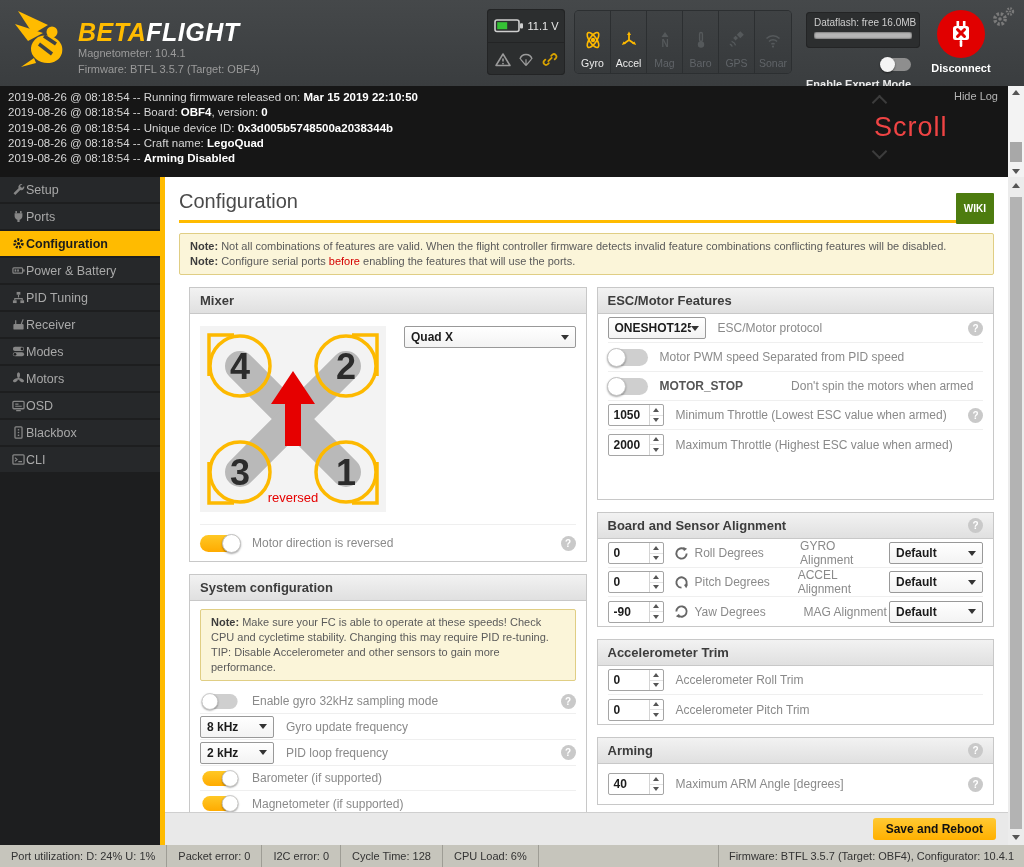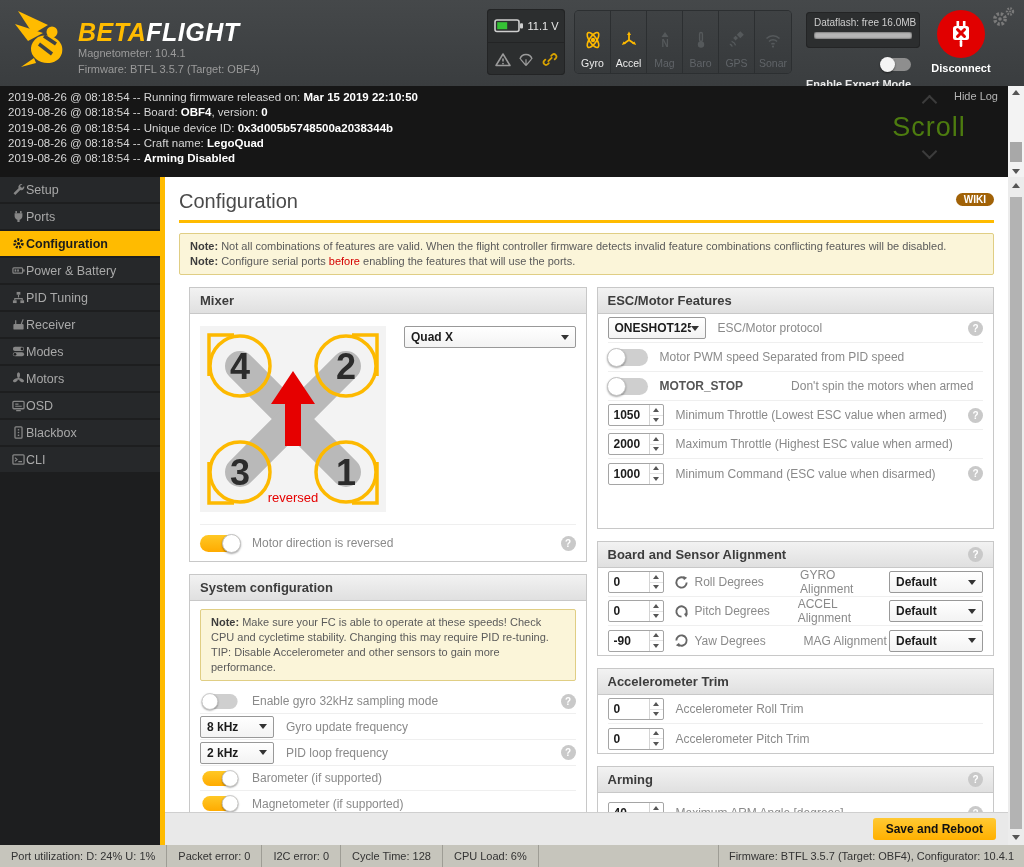--- a/index.html
+++ b/index.html
@@ -49,21 +49,21 @@
                  display:flex; align-items:center; justify-content:center; }
   .disc-lbl { margin-top:4px; font-size:11px; font-weight:700; color:#fff; }
   .corner-gears { position:absolute; right:8px; top:6px; color:#7a7a7a; }
 
   
   .log { position:absolute; left:0; top:86px; width:1024px; height:91px; background:#161616; }
   .log-lines { padding:4px 8px; }
   .log-line { font-size:11.5px; color:#d6d6d6; line-height:15.3px; white-space:nowrap; }
   .log-line b { color:#fff; }
   .hide-log { position:absolute; top:4px; right:26px; font-size:11px; color:#b5b5b5; cursor:pointer; }
-  .scroll-mark { position:absolute; right:40px; top:8px; width:110px; text-align:center; color:#4d7c0f; }
+  .scroll-mark { position:absolute; right:40px; top:8px; width:110px; text-align:left; color:#ef4444; }
   .scroll-word { font-size:27px; letter-spacing:1px; }
   .chev { display:inline-block; width:11px; height:11px; border-left:2px solid #3c3c3c; border-top:2px solid #3c3c3c; }
   .chev.up { transform:rotate(45deg); } .chev.dn { transform:rotate(225deg); }
   .log-sb { position:absolute; right:0; top:0; width:16px; height:91px; background:#f3f3f3; }
   .sb-arrow { position:absolute; left:0; width:16px; height:12px; display:flex; align-items:center; justify-content:center; cursor:pointer; }
   .tri-up { width:0;height:0;border-left:4px solid transparent;border-right:4px solid transparent;border-bottom:5px solid #555; }
   .tri-dn { width:0;height:0;border-left:4px solid transparent;border-right:4px solid transparent;border-top:5px solid #555; }
   .log-thumb { position:absolute; left:2px; right:2px; top:56px; height:20px; background:#a8a8a8; }
 
   
@@ -74,22 +74,22 @@
   .side-item .side-icon { width:14px; display:flex; color:#868686; }
   .side-item.active { background:#ffbb00; color:#1c1c1c; font-weight:700; }
   .side-item.active .side-icon { color:#1c1c1c; }
   .accent-strip { width:5px; background:#ffbb00; }
 
   .content { flex:1; position:relative; background:#fff; overflow:hidden; }
   .content-inner { padding:13px 14px 0 14px; height:100%; overflow:hidden; }
 
   .page-head { position:relative; border-bottom:3px solid #ffbb00; padding-bottom:7px; }
   .page-title { font-size:20px; font-weight:400; color:#4a4a4a; }
-  .wiki-btn { position:absolute; right:0; top:3px; background:#a16207; color:#fff; font-size:10px; font-weight:700;
-              padding:1px 8px; border-radius:8px; cursor:pointer; }
+  .wiki-btn { position:absolute; right:0; top:3px; background:#4d7c0f; color:#fff; font-size:10px; font-weight:700;
+              padding:10px 8px; border-radius:1px; cursor:pointer; }
 
   .note-box { margin-top:10px; background:#fbf5d9; border:1px solid #e0ce84; border-radius:2px;
               padding:5px 10px; font-size:11px; color:#5a5a5a; line-height:15px; }
   .note-box b { color:#3c3c3c; }
   .hl-red { color:#d40000; }
 
   .columns { display:flex; gap:10px; margin-top:12px; align-items:flex-start;padding-left:10px; }
   .col { flex:1; display:flex; flex-direction:column; gap:12px; min-width:0; }
 
   .panel { border:1px solid #c8c8c8; background:#fff; }
@@ -620,35 +620,20 @@
                         <b class="upb">
                           <i class="sp-up"></i>
                         </b>
                         <b class="dnb">
                           <i class="sp-dn"></i>
                         </b>
                       </span>
                     </span>
                   <span class="lbl">Maximum Throttle (Highest ESC value when armed)</span>
                 </div>
-                <div class="row">
-                  <span class="num">
-                      <span class="val">1000</span>
-                      <span class="spin">
-                        <b class="upb">
-                          <i class="sp-up"></i>
-                        </b>
-                        <b class="dnb">
-                          <i class="sp-dn"></i>
-                        </b>
-                      </span>
-                    </span>
-                  <span class="lbl">Minimum Command (ESC value when disarmed)</span>
-                  <span class="help"></span>
-                </div>
               </div>
             </div>
 
             <div class="panel">
               <div class="panel-header">
                 <span>Board and Sensor Alignment</span>
                 <span class="help"></span>
               </div>
               <div class="panel-body">
                 <div class="row">

